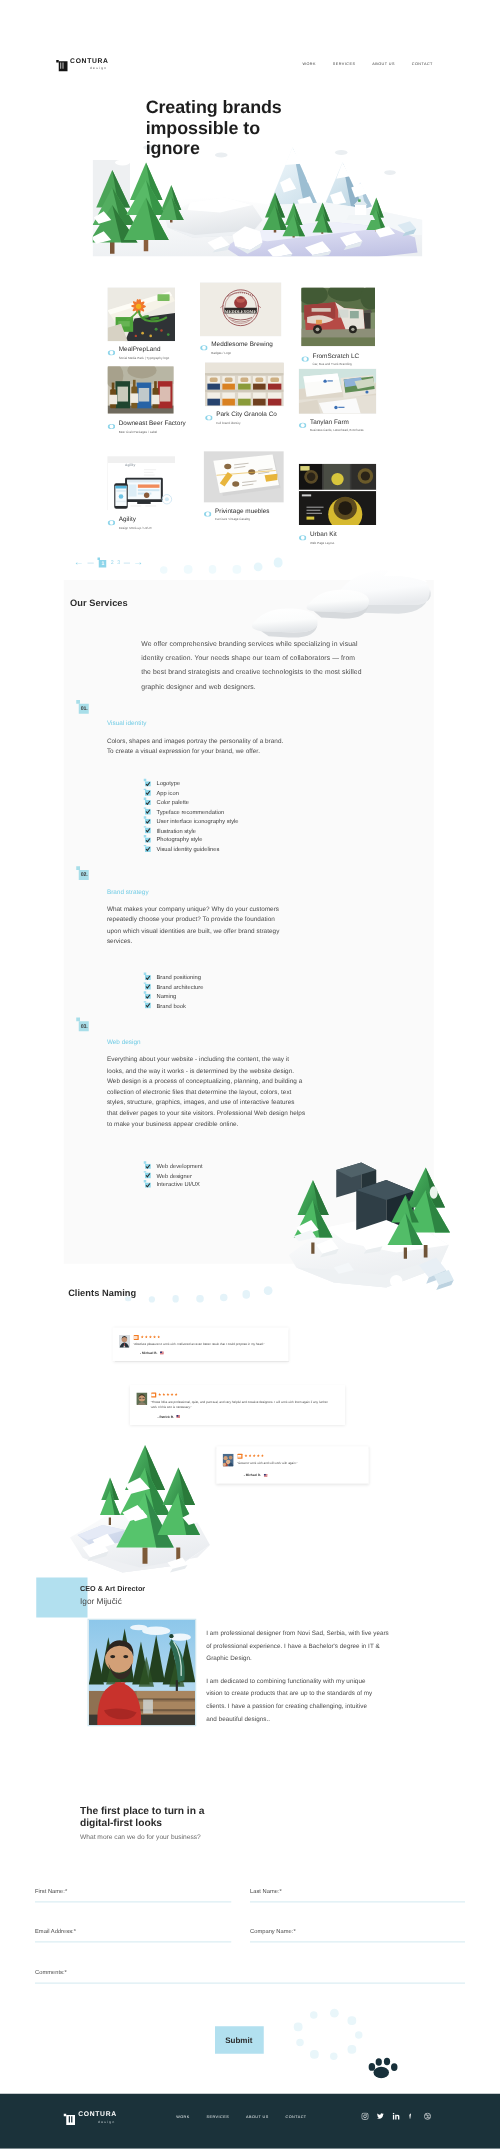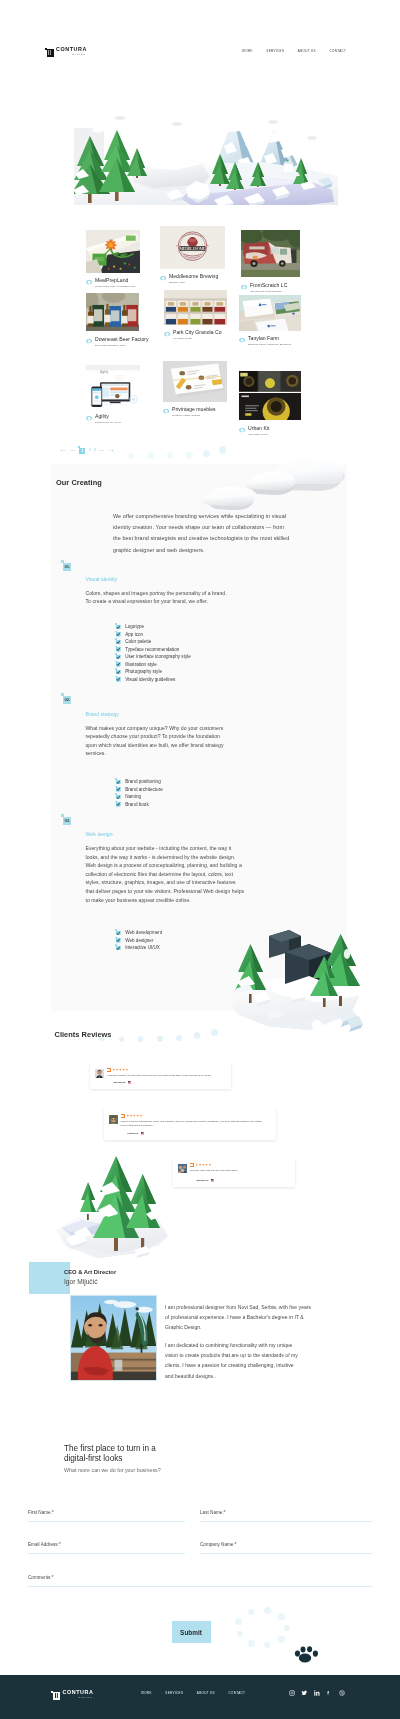--- a/index.html
+++ b/index.html
@@ -91,21 +91,21 @@
 
 
 #aboutBand{position:absolute;left:29px;top:1262px;width:41px;height:32px;background:#b2e0ef}
 #aboutRole{position:absolute;left:64px;top:1269px;font-size:5.8px;font-weight:bold;color:#2e2e2e;letter-spacing:.01px}
 #aboutName{position:absolute;left:64px;top:1277.5px;font-size:6.6px;color:#4a4a4a;letter-spacing:.01px}
 #aboutPhoto{position:absolute;left:70px;top:1295px;width:87px;height:86px;overflow:hidden;border:.7px solid #cfe6ef}
 #aboutP1{position:absolute;left:165px;top:1302px;width:151px;font-size:5.05px;line-height:10.2px;color:#4a4a4a;letter-spacing:.02px}
 #aboutP2{position:absolute;left:165px;top:1340px;width:134px;font-size:5.05px;line-height:10.2px;color:#4a4a4a;letter-spacing:.02px}
 
 
-#ctTitle{position:absolute;left:64px;top:1444px;font-size:8.2px;font-weight:normal;color:#2b2b2b;line-height:10.2px;letter-spacing:-.02px}
+#ctTitle{position:absolute;left:64px;top:1444px;font-size:8.2px;font-weight:bold;color:#2b2b2b;line-height:10.2px;letter-spacing:-.02px}
 #ctSub{position:absolute;left:64px;top:1467px;font-size:5.3px;color:#6a6a6a;letter-spacing:.01px}
 .ctField{position:absolute}
 .ctField label{display:block;font-size:4.6px;color:#4a4a4a;letter-spacing:.02px}
 .ctField .line{display:block;height:.8px;background:#dbeef4;margin-top:5.6px}
 #ctSubmit{position:absolute;left:171.5px;top:1621px;width:39px;height:22px;background:#b2e0ef;border:0;
   font-family:"Liberation Sans",sans-serif;font-size:6.4px;font-weight:bold;color:#2b2b2b;cursor:pointer;letter-spacing:.02px}
 #ctDots{position:absolute;left:234px;top:1607px;width:60px;height:42px}
 #ctDots i{position:absolute;display:block;border-radius:50%;background:#e9f6fa}
 #ctPaw{position:absolute;left:292px;top:1645px;width:28px;height:18px}
 
@@ -142,20 +142,25 @@
   </div>
   <div id="nav">
     <a>WORK</a>
     <a>SERVICES</a>
     <a>ABOUT US</a>
     <a>CONTACT</a>
   </div>
 </div>
 
 <div id="hero">
+  <h1 id="heroTitle">
+    <span>Creating brands</span><br>
+    <span>impossible to</span><br>
+    <span>ignore</span>
+  </h1>
   <div id="heroArt"><svg viewBox="0 0 264 97" width="264" height="97">
   <defs>
     <linearGradient id="mtnA" x1="0.1" y1="0" x2="0.8" y2="1">
             <stop offset="0" stop-color="#f4fafd"></stop>
             <stop offset="1" stop-color="#c2d9e6"></stop>
           </linearGradient>
     <linearGradient id="mtnB" x1="0.1" y1="0" x2="0.8" y2="1">
             <stop offset="0" stop-color="#eaf4f9"></stop>
             <stop offset="1" stop-color="#aecbdb"></stop>
           </linearGradient>
@@ -712,21 +717,21 @@
     <i style="width:6.5px;height:6.5px;margin-left:13px"></i>
     <i style="width:6.5px;height:6.5px;margin-left:13px"></i>
     <i style="width:6.5px;height:6.5px;margin-left:13px"></i>
     <i style="width:7px;height:7px;margin-left:10px;margin-bottom:2px;background:#e6f6fb"></i>
     <i style="width:7.5px;height:7.5px;margin-left:9px;margin-bottom:5px;background:#e3f5fb"></i>
   </div>
 </div>
 
 <div id="services">
   <div id="svcPanel"></div>
-  <h2 id="svcHead">Our Creating</h2>
+  <h2 id="svcHead">Our Services</h2>
   <p id="svcIntro">We offer comprehensive branding services while specializing in visual identity creation. Your needs shape our team of collaborators — from the best brand strategists and creative technologists to the most skilled graphic designer and web designers.</p>
   <div class="svcBlock">
     <div class="svcNum" style="left:60.5px;top:559.5px">
         <i class="nd"></i>
         <span class="ns">01.</span>
       </div>
     <div class="svcTitle" style="left:85.5px;top:576.5px">Visual identity</div>
     <div class="svcBody" style="left:85.5px;top:588.5px;width:145px">Colors, shapes and images portray the personality of a brand. To create a visual expression for your brand, we offer.</div>
     <ul class="svcList" style="left:115px;top:623px">
       <li>
@@ -997,21 +1002,21 @@
   <i style="width:4.5px;height:4.5px"></i>
   <i style="width:5px;height:5px;margin-left:14px"></i>
   <i style="width:5.5px;height:5.5px;margin-left:14px"></i>
   <i style="width:5.5px;height:5.5px;margin-left:14px"></i>
   <i style="width:6px;height:6px;margin-left:13px;margin-bottom:3px"></i>
   <i style="width:6.5px;height:6.5px;margin-left:12px;margin-bottom:7px"></i>
   <i style="width:7px;height:7px;margin-left:11px;margin-bottom:13px"></i>
 </div>
 
 <div id="reviews">
-  <h2 id="revHead">Clients Reviews</h2>
+  <h2 id="revHead">Clients Naming</h2>
   <div class="revCard" style="left:90px;top:1062px;width:141px;height:27px">
     <div class="revAvatar"><svg width="9" height="11.5" viewBox="0 0 18 23">
           <rect width="18" height="23" fill="#d9dde0"></rect>
           <circle cx="9" cy="7" r="4.4" fill="#c39070"></circle>
           <path d="M4.4 6 Q9 0 13.6 6 Q13 2 9 1.6 Q5 2 4.4 6Z" fill="#2b2b2b"></path>
           <path d="M1 23 Q2 13 9 12 Q16 13 17 23Z" fill="#24303a"></path>
           <path d="M9 12 L7 23 L11 23Z" fill="#f0f0f0"></path>
           <rect x="8.4" y="13" width="1.2" height="5" fill="#8a2b2b"></rect>
         </svg></div>
     <div class="revTop" style="left:16.5px;top:5.5px">

